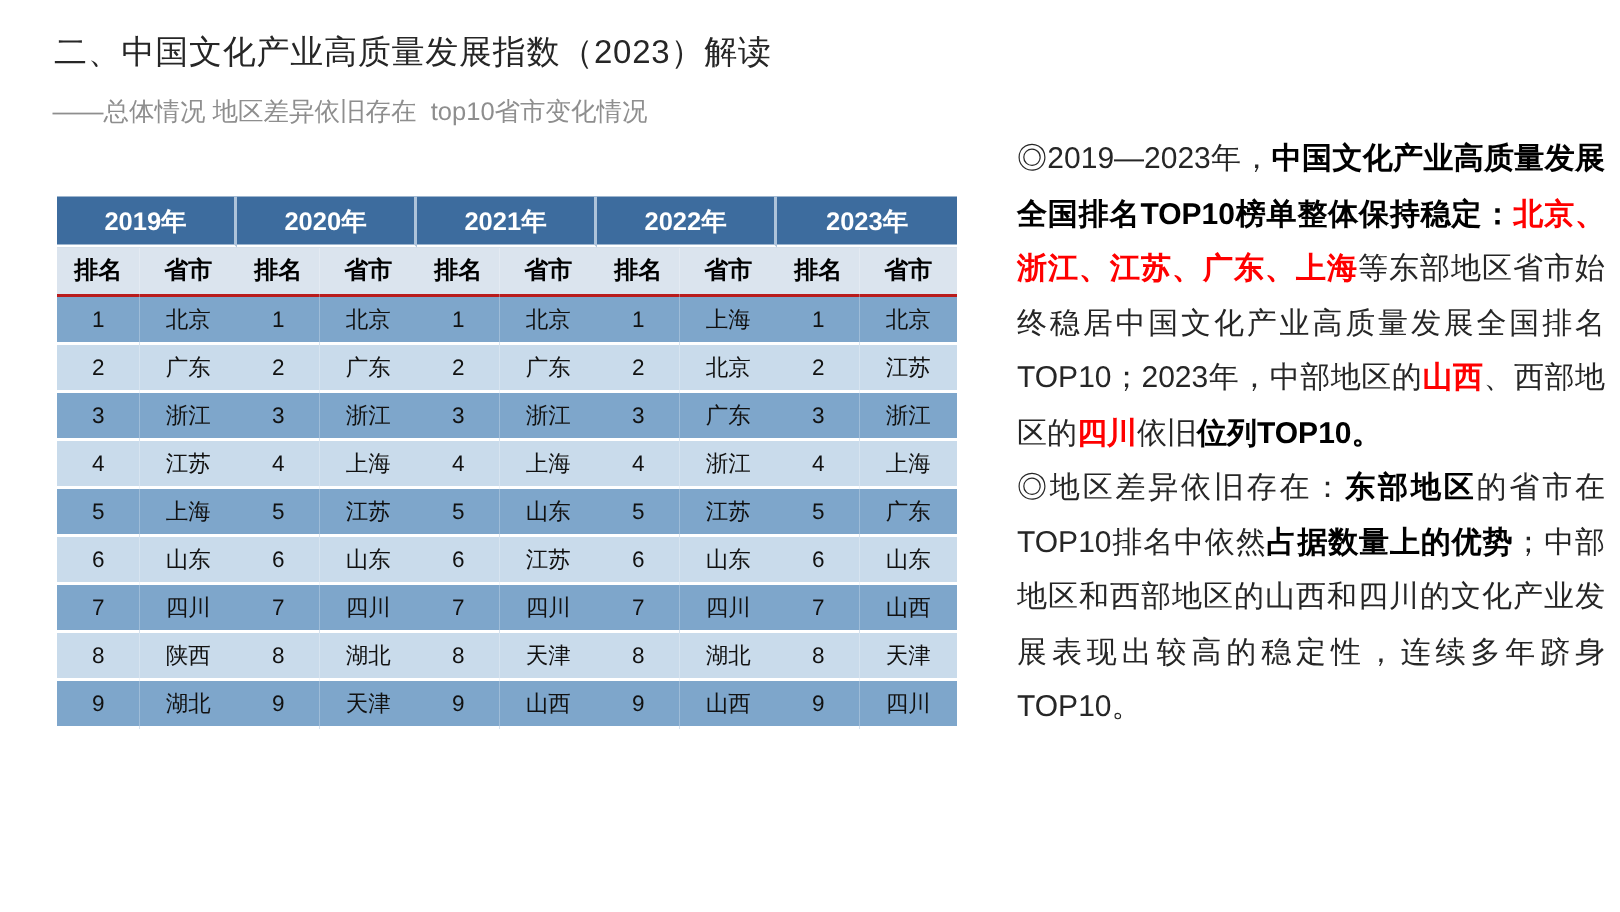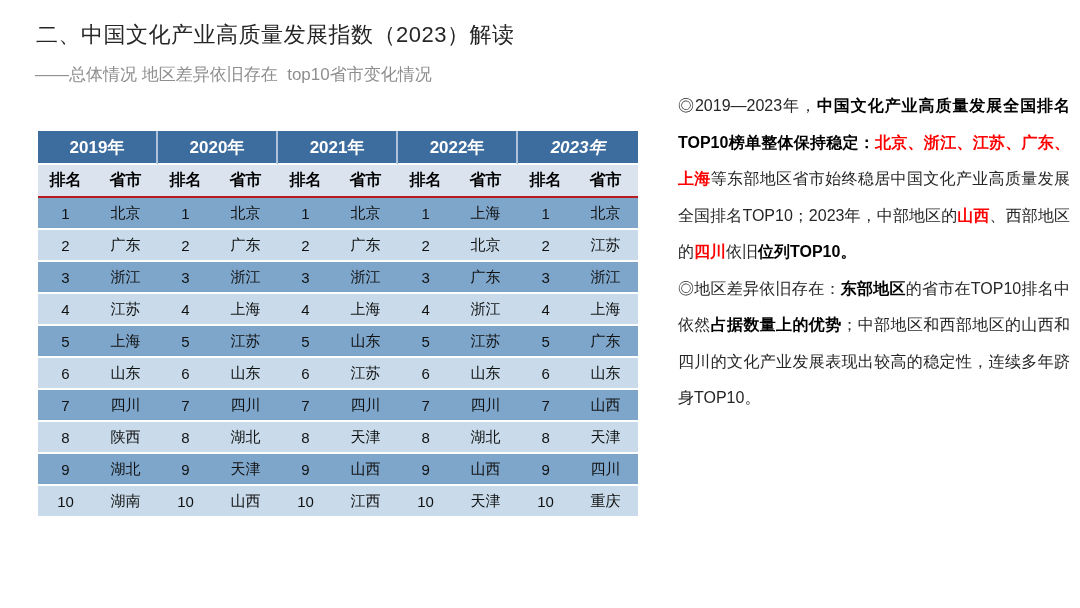--- a/index.html
+++ b/index.html
@@ -33,38 +33,38 @@
   }
   table.rank-table th, table.rank-table td {
     text-align: center; vertical-align: middle; padding: 0;
   }
   th.year-cell {
     background: var(--hdr-blue); color: #ffffff;
     font-size: 17px; font-weight: bold; height: 32px;
     border-bottom: 2px solid #ffffff;
     border-right: 2px solid #aec3da;
   }
-  th.year-cell.last { border-right: none; font-style: italic; }
+  th.year-cell.last { border-right: none; }
   th.sub-cell {
     background: var(--subhdr-blue); color: #000000;
     font-size: 16px; font-weight: bold; height: 31px;
     border-bottom: 2px solid #b91c1c;
   }
   td.data-cell {
     font-size: 15px; color: #111111; height: 30px;
     border-bottom: 2px solid #ffffff;
   }
   tr.row-dark td.data-cell { background: var(--row-dark); }
   tr.row-light td.data-cell { background: var(--row-light); }
   
   .analysis-panel {
     position: absolute; left: 678px; top: 88px; width: 392px;
   }
   .analysis-para {
-    margin: 0; font-size: 16px; line-height: 36.5px;
+    margin: 0; font-size: 20px; line-height: 36.5px;
     color: #262626; text-align: justify;
   }
   .run-normal { font-weight: normal; color: #262626; }
   .run-bold   { font-weight: bold;   color: #000000; }
   .run-redbold{ font-weight: bold;   color: var(--accent-red); }
 </style>
 </head>
 <body>
 
 <div class="slide" style="--hdr-blue: #3d6c9e; --subhdr-blue: #dbe4ee; --row-dark: #7ea6cb; --row-light: #c9dbeb; --accent-red: #ff0000;">
@@ -210,32 +210,20 @@
             <td class="data-cell">湖北</td>
             <td class="data-cell">9</td>
             <td class="data-cell">天津</td>
             <td class="data-cell">9</td>
             <td class="data-cell">山西</td>
             <td class="data-cell">9</td>
             <td class="data-cell">山西</td>
             <td class="data-cell">9</td>
             <td class="data-cell">四川</td>
           </tr>
-          <tr class="row-light">
-            <td class="data-cell">10</td>
-            <td class="data-cell">湖南</td>
-            <td class="data-cell">10</td>
-            <td class="data-cell">山西</td>
-            <td class="data-cell">10</td>
-            <td class="data-cell">江西</td>
-            <td class="data-cell">10</td>
-            <td class="data-cell">天津</td>
-            <td class="data-cell">10</td>
-            <td class="data-cell">重庆</td>
-          </tr>
         </tbody>
     </table>
   </div>
 
   <div class="analysis-panel" id="analysis-panel">
       <p class="analysis-para"><span class="run-normal">◎2019—2023年，</span><span class="run-bold">中国文化产业高质量发展全国排名TOP10榜单整体保持稳定：</span><span class="run-redbold">北京、浙江、江苏、广东、上海</span><span class="run-normal">等东部地区省市始终稳居中国文化产业高质量发展全国排名TOP10；2023年，中部地区的</span><span class="run-redbold">山西</span><span class="run-normal">、西部地区的</span><span class="run-redbold">四川</span><span class="run-normal">依旧</span><span class="run-bold">位列TOP10。</span></p>
       <p class="analysis-para"><span class="run-normal">◎地区差异依旧存在：</span><span class="run-bold">东部地区</span><span class="run-normal">的省市在TOP10排名中依然</span><span class="run-bold">占据数量上的优势</span><span class="run-normal">；中部地区和西部地区的山西和四川的文化产业发展表现出较高的稳定性，连续多年跻身TOP10。</span></p>
     </div>
 
 </div>

